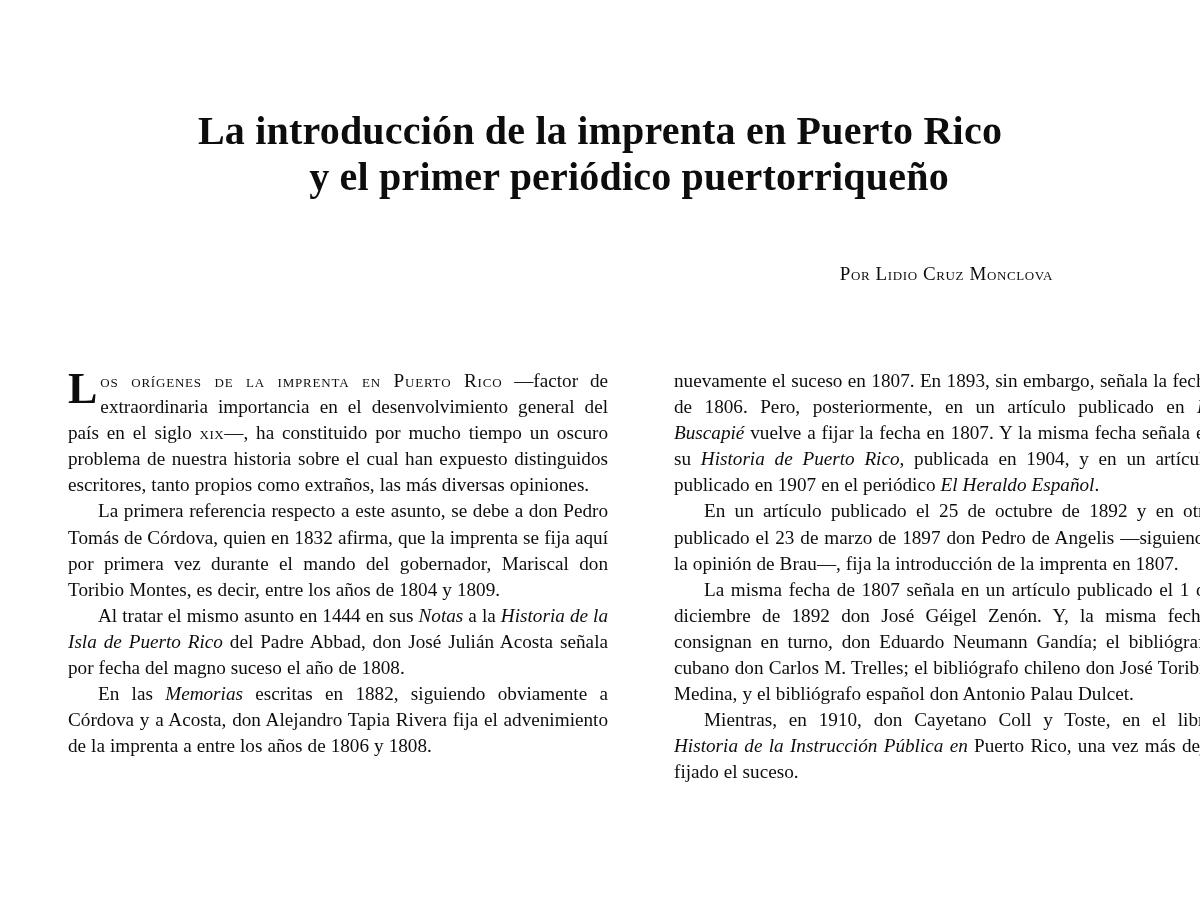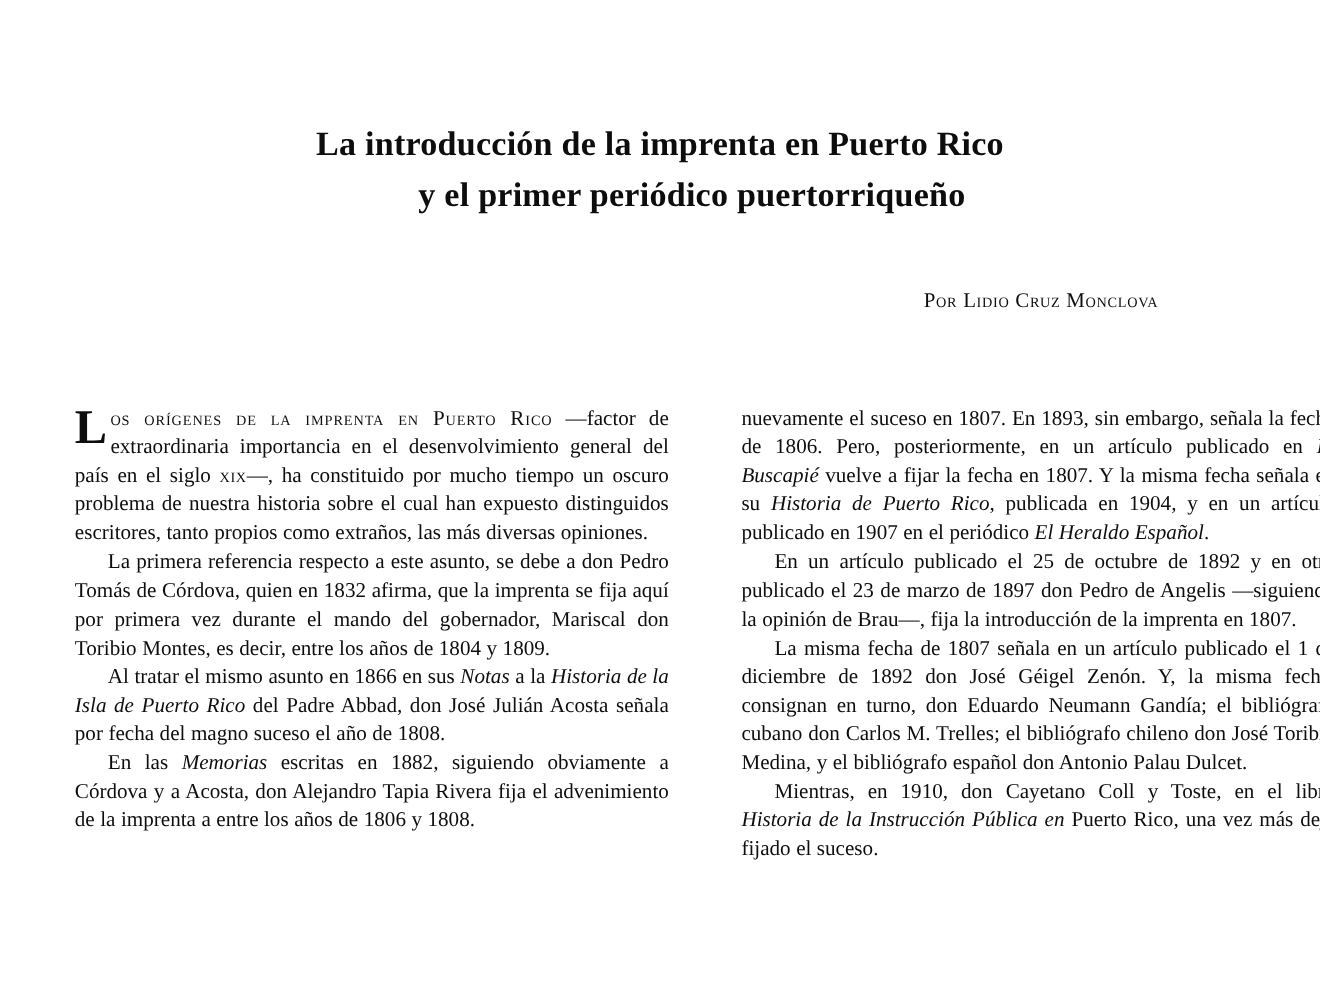--- a/index.html
+++ b/index.html
@@ -30,21 +30,21 @@
   .title-block {
     position: absolute;
     top: 108px;
     left: 100px;
     width: 1000px;
     text-align: center;
   }
   .title-line {
     font-family: "Liberation Serif", "DejaVu Serif", serif;
     font-weight: bold;
-    font-size: 31px;
+    font-size: 40px;
     line-height: 46px;
     letter-spacing: 0.2px;
     white-space: nowrap;
   }
   .title-line.line-1 {
     text-align: center;
   }
   .title-line.line-2 {
     padding-left: 58px;
   }
@@ -150,21 +150,21 @@
 
       <p class="para first">
         <span class="dropcap">L</span><span class="smallcaps">os orígenes de la imprenta en Puerto Rico</span><span> —factor de extraordinaria importancia en el desenvolvimiento general del país en el siglo </span><span class="sc-xix">xix</span><span>—, ha constituido por mucho tiempo un oscuro problema de nuestra historia sobre el cual han expuesto distinguidos escritores, tanto propios como extraños, las más diversas opiniones.</span>
       </p>
 
       <p class="para">
         <span>La primera referencia respecto a este asunto, se debe a don Pedro Tomás de Córdova, quien en 1832 afirma, que la imprenta se fija aquí por primera vez durante el mando del gobernador, Mariscal don Toribio Montes, es decir, entre los años de 1804 y 1809.</span>
       </p>
 
       <p class="para">
-        <span>Al tratar el mismo asunto en 1866 en sus </span><i>Notas</i><span> a la </span><i>Historia de la Isla de Puerto Rico</i><span> del Padre Abbad, don José Julián Acosta señala por fecha del magno suceso el año de 1808.</span>
+        <span>Al tratar el mismo asunto en 1444 en sus </span><i>Notas</i><span> a la </span><i>Historia de la Isla de Puerto Rico</i><span> del Padre Abbad, don José Julián Acosta señala por fecha del magno suceso el año de 1808.</span>
       </p>
 
       <p class="para">
         <span>En las </span><i>Memorias</i><span> escritas en 1882, siguiendo obviamente a Córdova y a Acosta, don Alejandro Tapia Rivera fija el advenimiento de la imprenta a entre los años de 1806 y 1808.</span>
       </p>
 
     </div>
 
     <div class="col col-right">
 

